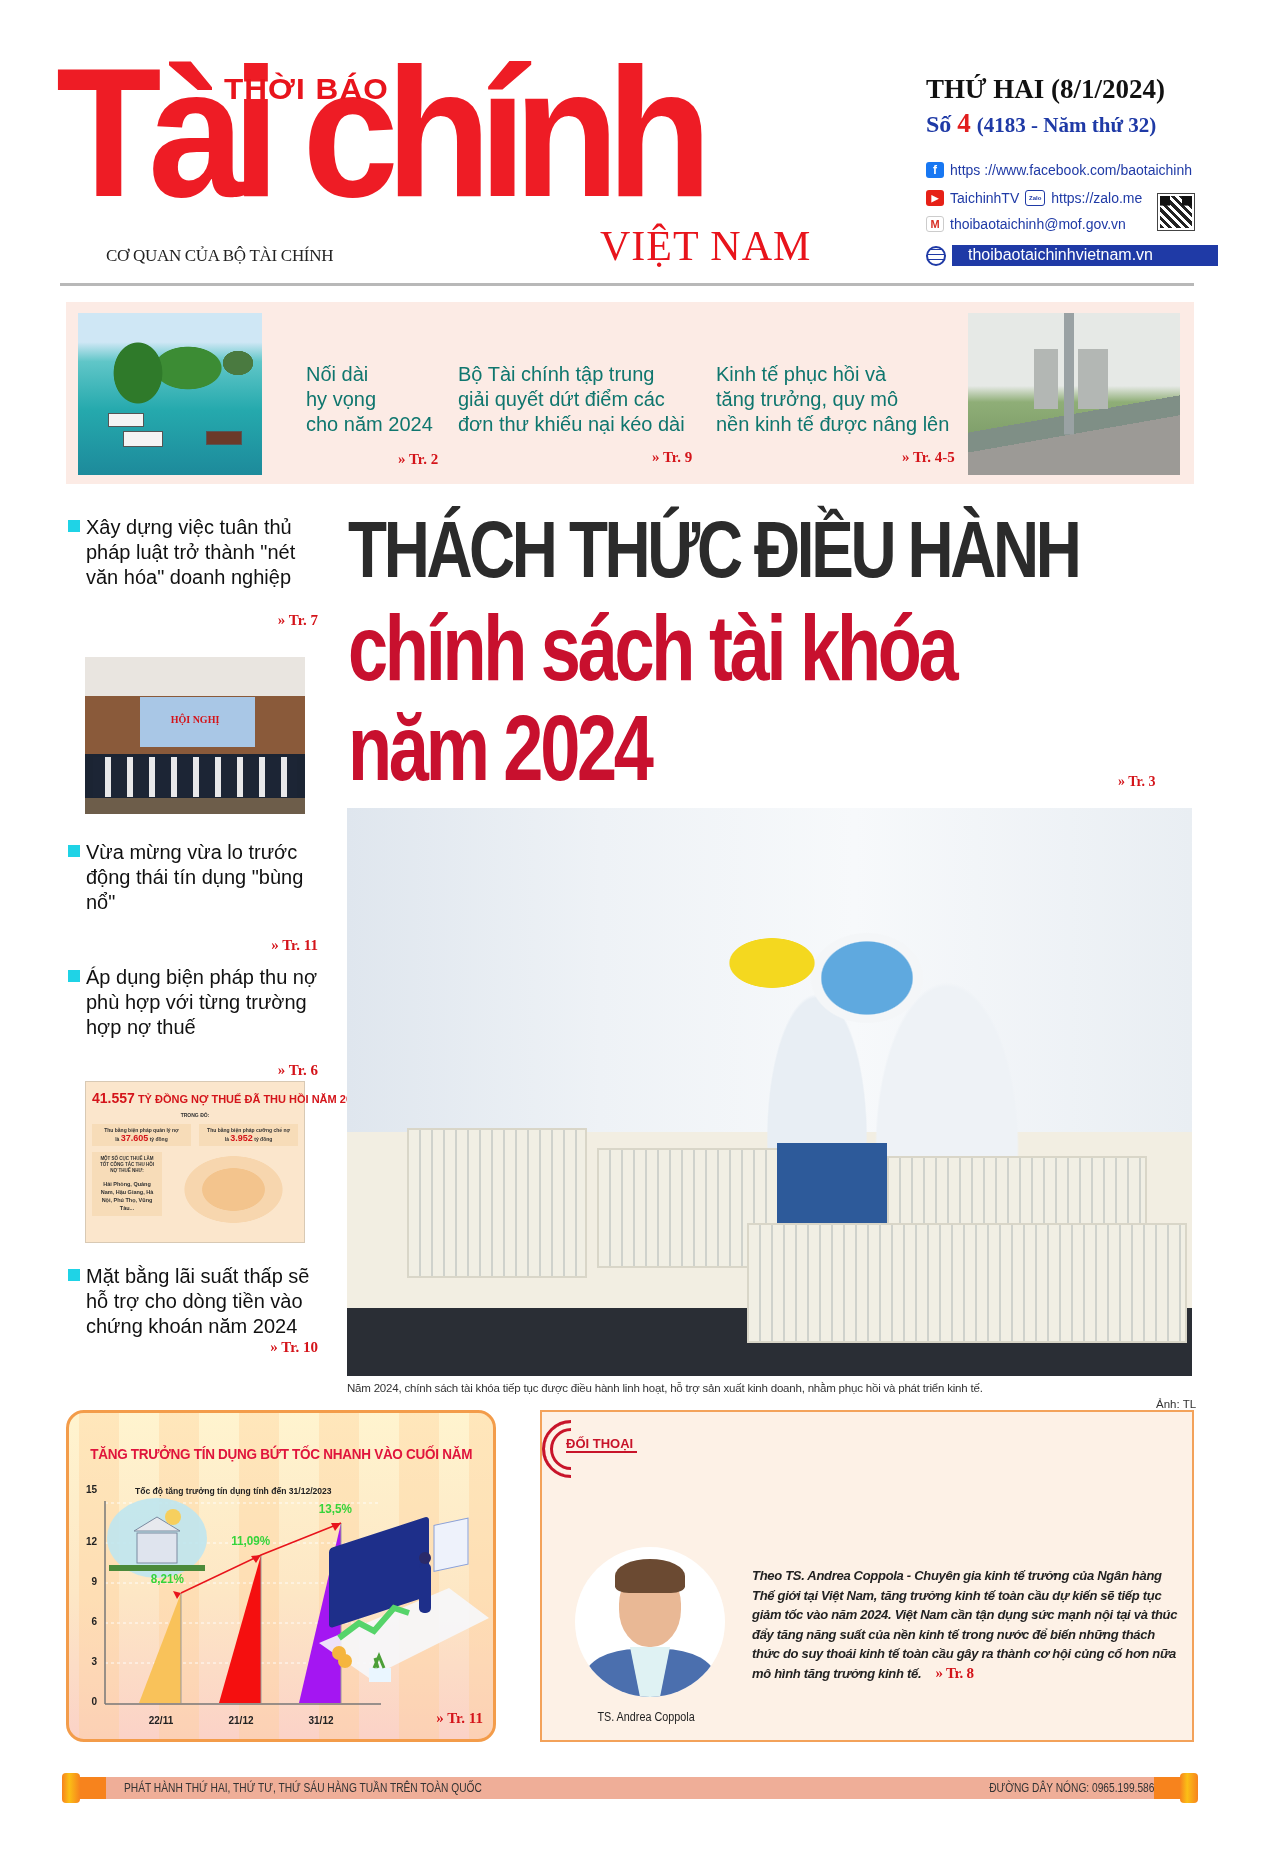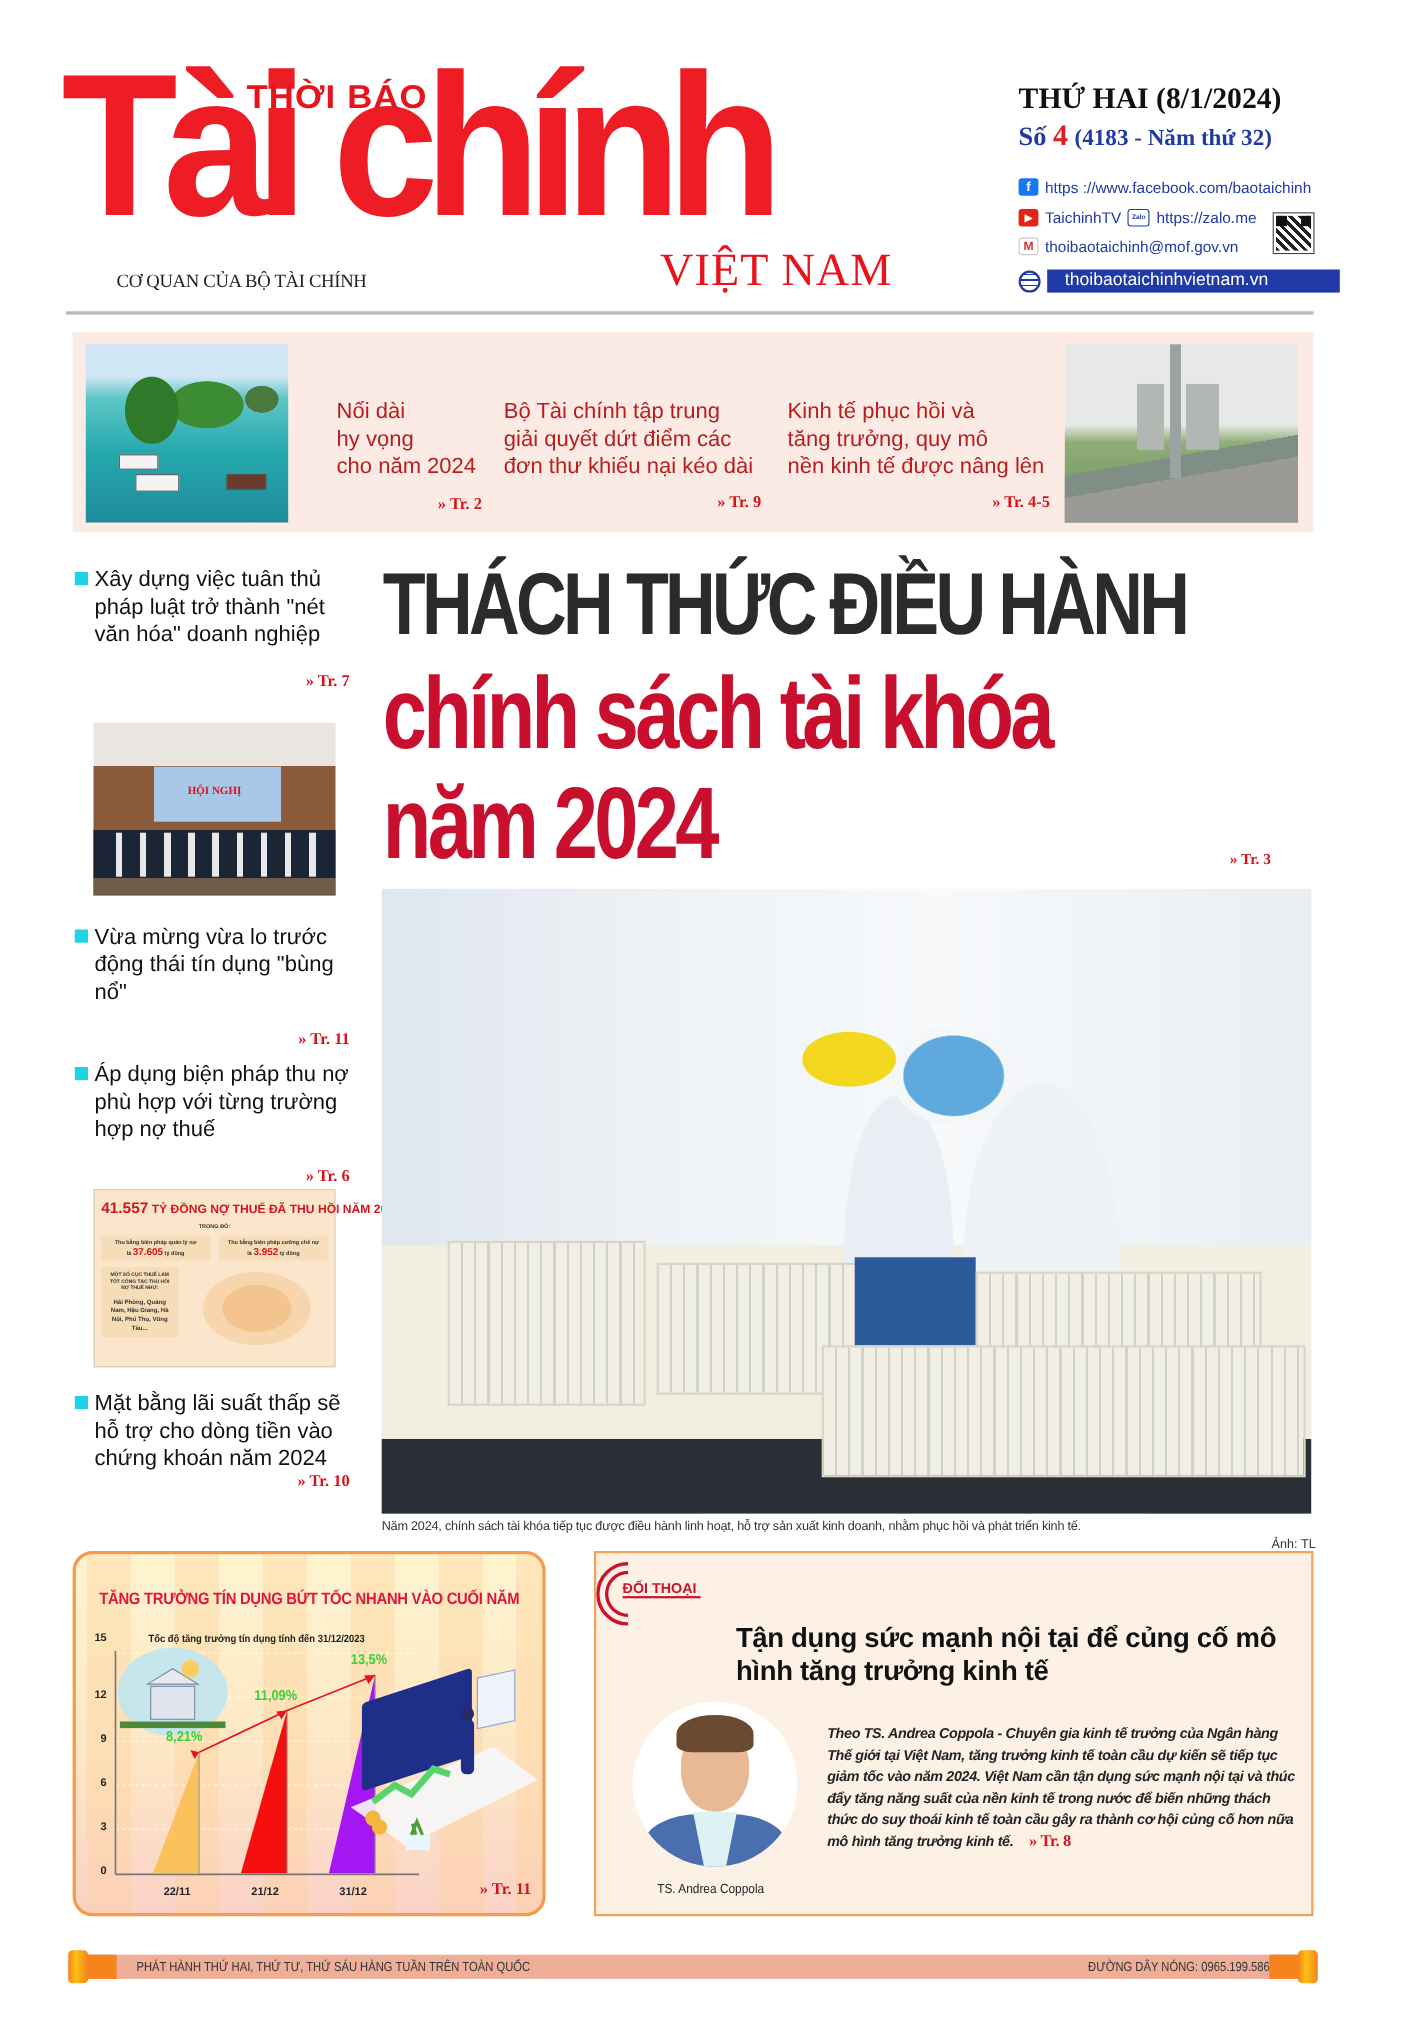--- a/index.html
+++ b/index.html
@@ -39,21 +39,21 @@
       radial-gradient(ellipse 55px 35px at 110px 55px, #3c8c34 0 60%, transparent 62%),
       radial-gradient(ellipse 25px 20px at 160px 50px, #4a7a40 0 60%, transparent 62%),
       linear-gradient(180deg, #cfe7f5 0 18%, #60c6c8 30%, #25a9ad 60%, #1d8a9b 100%); }
   .boat { background: #f4f4f4; border: 1px solid #555; }
   .city { left: 968px; top: 313px; width: 212px; height: 162px;
     background:
       linear-gradient(90deg, transparent 96px, #9aa2a4 96px 106px, transparent 106px) 0 0/100% 75% no-repeat,
       linear-gradient(90deg, transparent 66px, #b3b7b4 66px 90px, transparent 90px 110px, #b3b7b4 110px 140px, transparent 140px) 0 36px/100% 60px no-repeat,
       linear-gradient(170deg, transparent 60%, #7f8f86 60% 70%, #9c9a96 70%),
       linear-gradient(180deg, #e6e9e6 0 45%, #8fae77 55%, #6d8d5c 100%); }
-  .tz-title { font: 400 20px/25px "Liberation Sans", sans-serif; color: #b91c1c; }
+  .tz-title { font: 400 20px/25px "Liberation Sans", sans-serif; color: #0f766e; }
   .tr { font: 700 15px "Liberation Serif", serif; color: #d4141a; }
 
   
   .lc-item { left: 68px; width: 250px; font: 400 20px/25px "Liberation Sans", sans-serif; color: #111; }
   .lc-bullet { position: absolute; left: 0; top: 5px; width: 12px; height: 12px; background: #1fd3e6; }
   .lc-text { padding-left: 18px; display: block; }
   .lc-tr { text-align: right; margin-top: 22px; }
   .hoinghi { left: 85px; top: 657px; width: 220px; height: 157px;
     background:
       linear-gradient(180deg, transparent 0 62%, #1b2433 62% 90%, #6d5d4a 90%),
@@ -324,21 +324,20 @@
   <div class="x-tick" style="left:62px;top:302px;">22/11</div>
   <div class="x-tick" style="left:142px;top:302px;">21/12</div>
   <div class="x-tick" style="left:222px;top:302px;">31/12</div>
 
   <div class="chart-tr tr">» Tr. 11</div>
 </div>
 
 <div class="abs dlg">
   <div class="dlg-logo"></div>
   <div class="dlg-logo-text">ĐỐI THOẠI</div>
-  <div class="dlg-title">Tận dụng sức mạnh nội tại để củng cố mô hình tăng trưởng kinh tế</div>
   <div class="avatar">
     <div class="av-suit"></div>
     <div class="av-shirt"></div>
     <div class="av-face"></div>
     <div class="av-hair"></div>
   </div>
   <div class="av-name">TS. Andrea Coppola</div>
   <div class="dlg-body">
     <span>Theo TS. Andrea Coppola - Chuyên gia kinh tế trưởng của Ngân hàng Thế giới tại Việt Nam, tăng trưởng kinh tế toàn cầu dự kiến sẽ tiếp tục giảm tốc vào năm 2024. Việt Nam cần tận dụng sức mạnh nội tại và thúc đẩy tăng năng suất của nền kinh tế trong nước để biến những thách thức do suy thoái kinh tế toàn cầu gây ra thành cơ hội củng cố hơn nữa mô hình tăng trưởng kinh tế.</span>
     <span class="tr">» Tr. 8</span>

